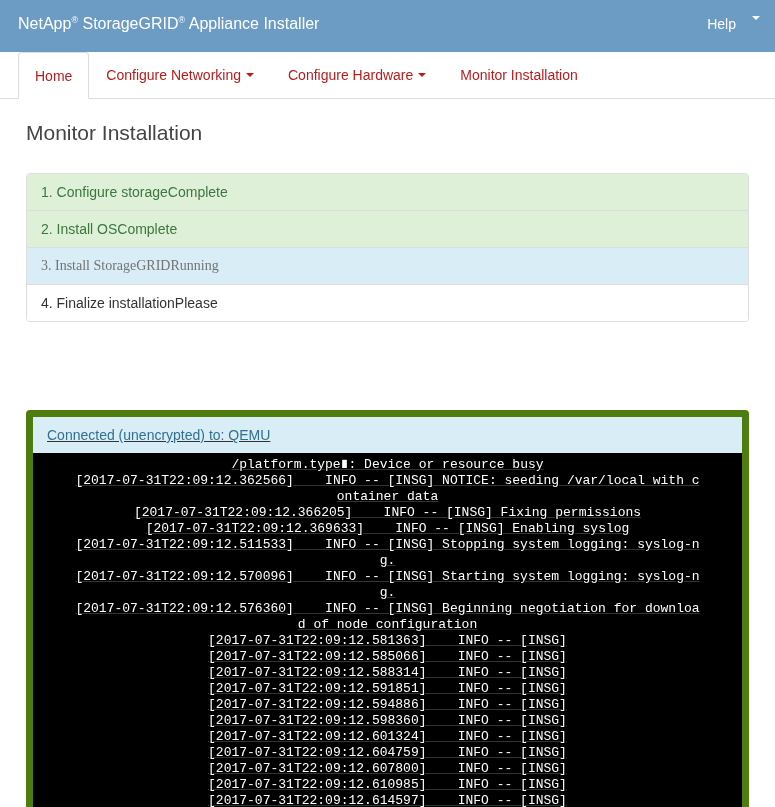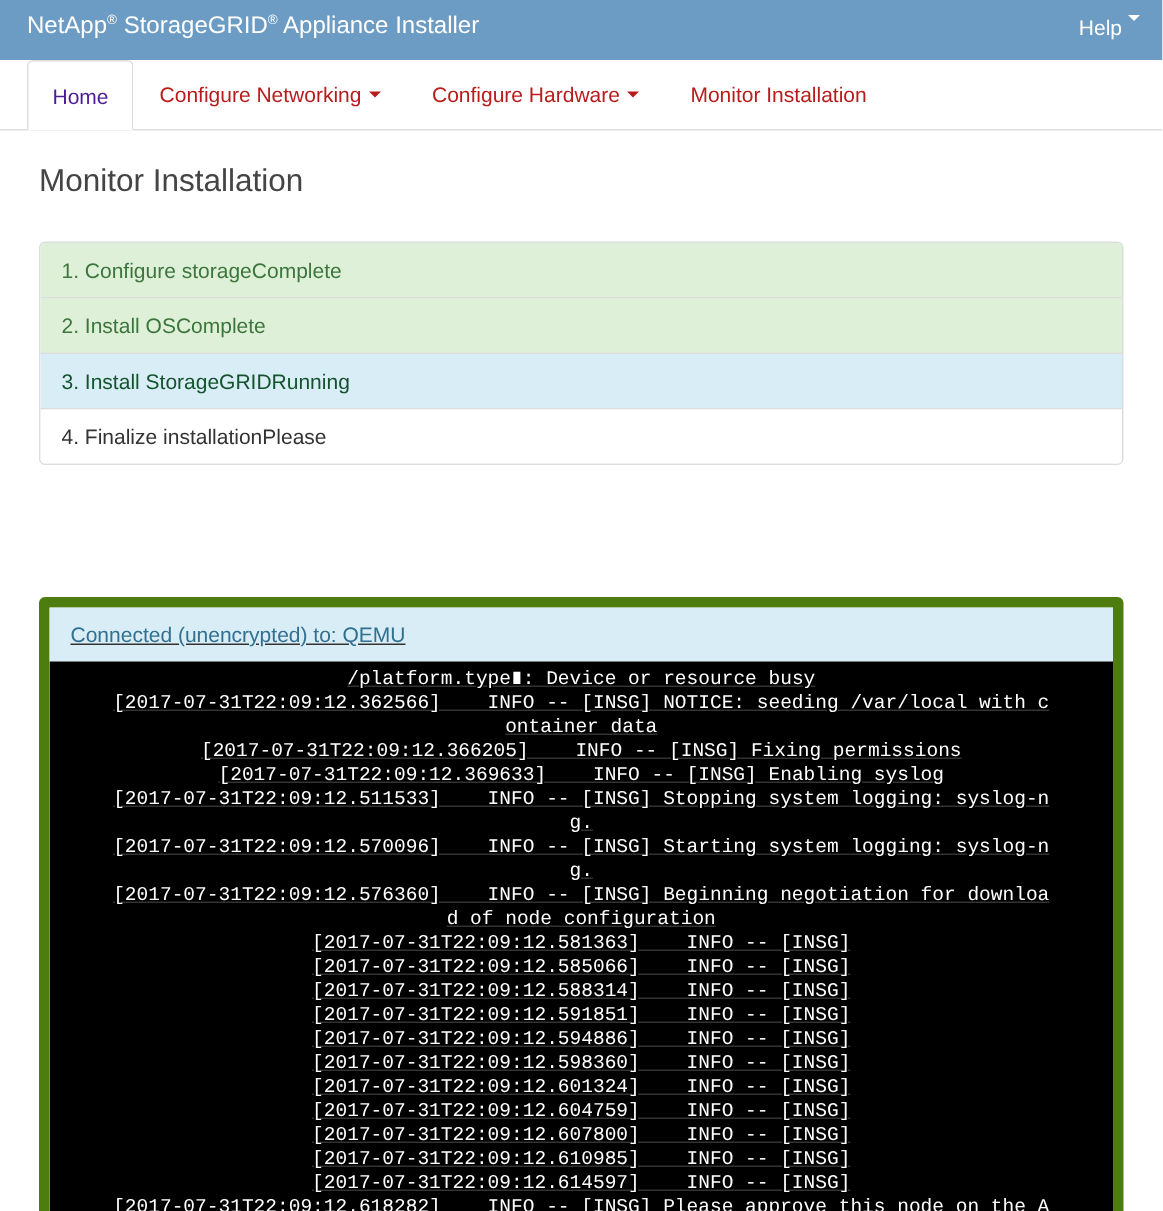--- a/index.html
+++ b/index.html
@@ -6,37 +6,37 @@
   body {
     font-family: "Helvetica Neue", Helvetica, Arial, sans-serif;
     font-size: 14px;
     color: #333;
     background: #fff;
     width: 775px;
   }
   .topbar {
     background: #6c9bc3;
     color: #fff;
-    height: 40px;
+    height: 52px;
     display: flex;
     align-items: center;
     justify-content: space-between;
     padding: 0 15px 4px 18px;
   }
   .brand {
     font-size: 16px;
     font-weight: 400;
   }
   .brand sup { font-size: 9px; vertical-align: super; }
   .help {
     font-size: 14px;
     cursor: pointer;
     display: flex;
     align-items: flex-start;
-    gap: 4px;
+    gap: 16px;
   }
   .caret {
     display: inline-block;
     width: 0; height: 0;
     border-left: 4px solid transparent;
     border-right: 4px solid transparent;
     border-top: 4px solid currentColor;
     vertical-align: middle;
   }
   .navbar {
@@ -52,21 +52,21 @@
     cursor: pointer;
     display: flex;
     align-items: center;
     gap: 5px;
   }
   .navtab.active {
     border: 1px solid #ddd;
     border-bottom-color: #fff;
     border-radius: 4px 4px 0 0;
     margin-bottom: -1px;
-    color: #4c1d95;
+    color: #b91c1c;
   }
   .content {
     padding: 22px 26px;
   }
   h2.page-title {
     font-size: 21px;
     font-weight: 400;
     color: #444;
     margin-bottom: 28px;
   }
@@ -82,21 +82,22 @@
     border-bottom: 1px solid #ddd;
     font-size: 14px;
   }
   .step-row:last-child { border-bottom: none; }
   .step-complete {
     background: #dff0d8;
     color: #3c763d;
   }
   .step-running {
     background: #d9edf7;
-    color: #14532d;
+    color: #737373;
+    font-family: Liberation Serif, serif;
   }
   .step-pending {
     background: #fff;
     color: #333;
   }
   .console-wrap {
     margin-top: 88px;
     border: 7px solid #4d7c0f;
     border-radius: 4px 4px 0 0;
     overflow: hidden;

